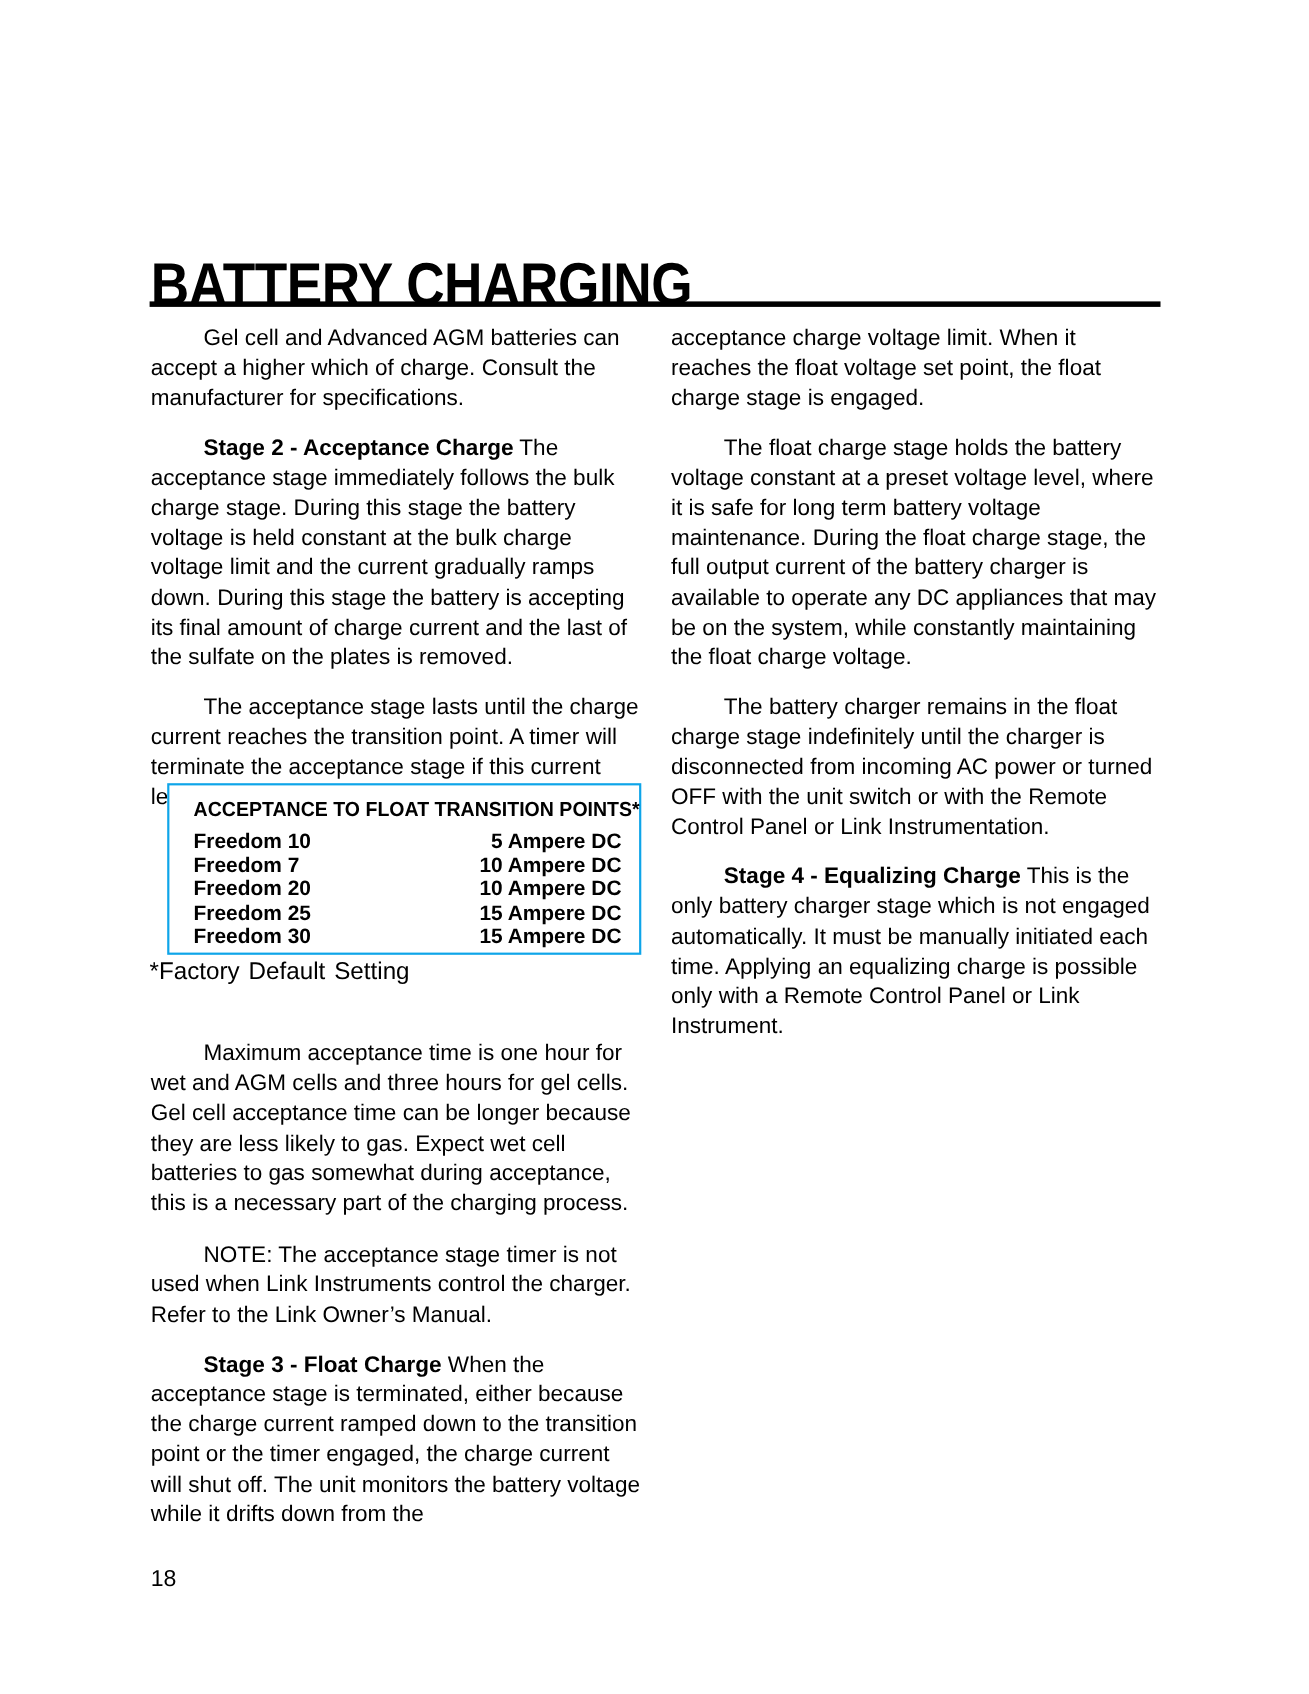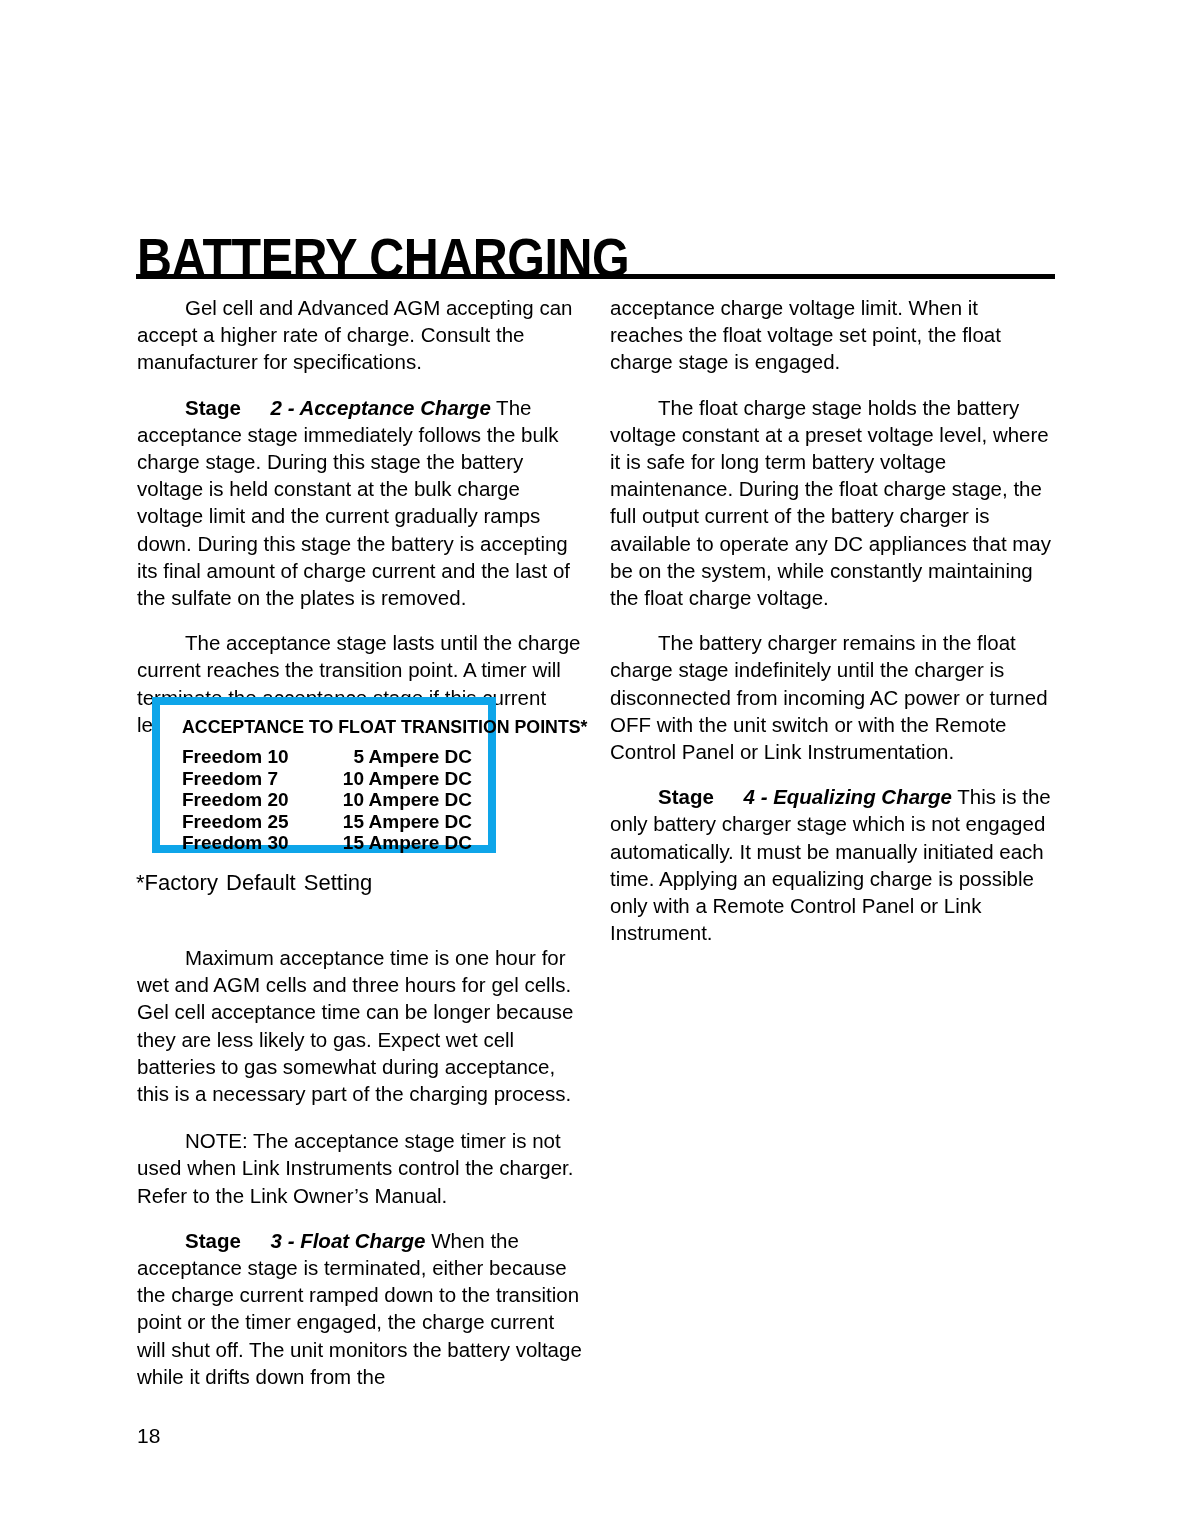--- a/index.html
+++ b/index.html
@@ -76,32 +76,30 @@
   }
   p.para.tight {
     margin-bottom: 20px;
   }
 
   .stage-label {
     font-weight: bold;
   }
   .stage-name {
     font-weight: bold;
-    font-style: italic;
-    margin-left: 24px;
   }
 
   
   .transition-box {
     position: absolute;
     left: 152px;
-    top: 697px;
-    width: 344px;
+    top: 712px;
+    width: 431px;
     height: 156px;
-    border: 8px solid #0ea5e9;
+    border: 2px solid #0ea5e9;
     box-sizing: border-box;
     background: #ffffff;
   }
   .transition-inner {
     padding: 11px 16px 0 22px;
   }
   .transition-header {
     font-weight: bold;
     font-size: 18.5px;
     line-height: 22px;
@@ -143,21 +141,21 @@
 </head>
 <body>
 
 <div class="page">
 
   <h1 class="page-title">BATTERY CHARGING</h1>
   <div class="title-rule"></div>
 
   <div class="column col-left">
 
-    <p class="para">Gel cell and Advanced AGM accepting can accept a higher rate of charge. Consult the manufacturer for specifications.</p>
+    <p class="para">Gel cell and Advanced AGM batteries can accept a higher which of charge. Consult the manufacturer for specifications.</p>
 
     <p class="para"><span class="stage-label">Stage</span><span>&nbsp;</span><span class="stage-name">2 - Acceptance Charge</span><span> The acceptance stage immediately follows the bulk charge stage. During this stage the battery voltage is held constant at the bulk charge voltage limit and the current gradually ramps down. During this stage the battery is accepting its final amount of charge current and the last of the sulfate on the plates is removed.</span></p>
 
     <p class="para">The acceptance stage lasts until the charge current reaches the transition point. A timer will terminate the acceptance stage if this current level is not reached.</p>
 
     <div style="height:188px"></div>
 
     <p class="para tight">Maximum acceptance time is one hour for wet and AGM cells and three hours for gel cells. Gel cell acceptance time can be longer because they are less likely to gas. Expect wet cell batteries to gas somewhat during acceptance, this is a necessary part of the charging process.</p>
 
     <p class="para">NOTE: The acceptance stage timer is not used when Link Instruments control the charger. Refer to the Link Owner’s Manual.</p>

